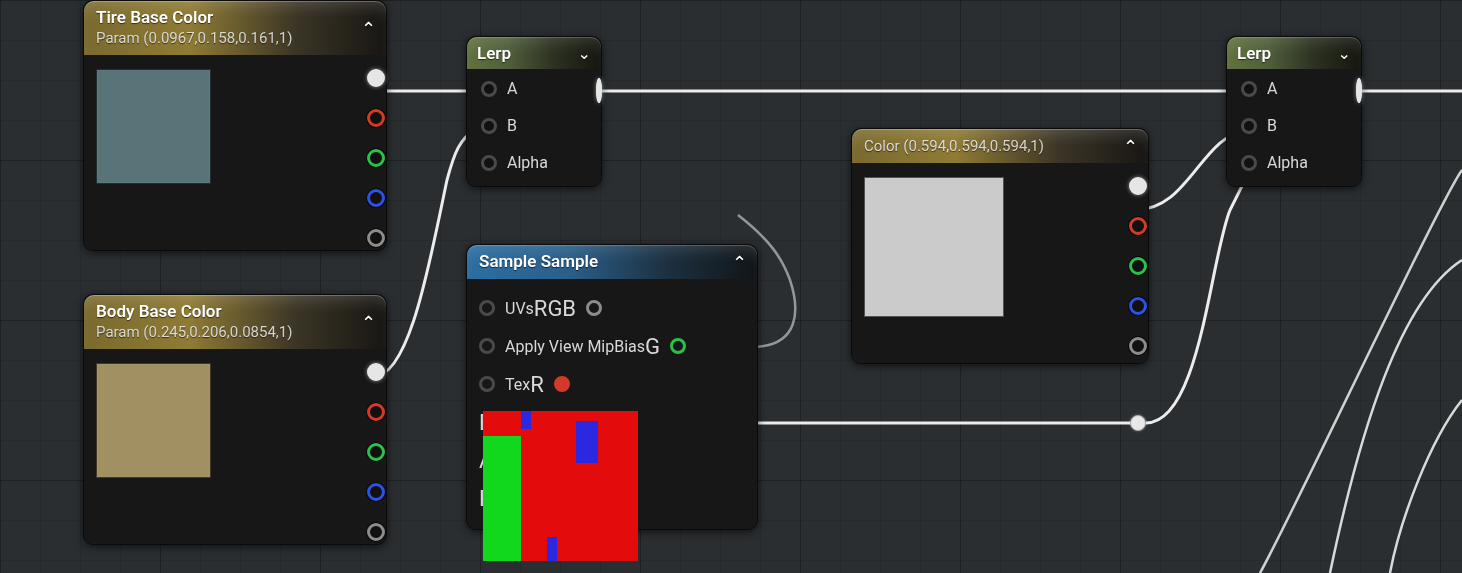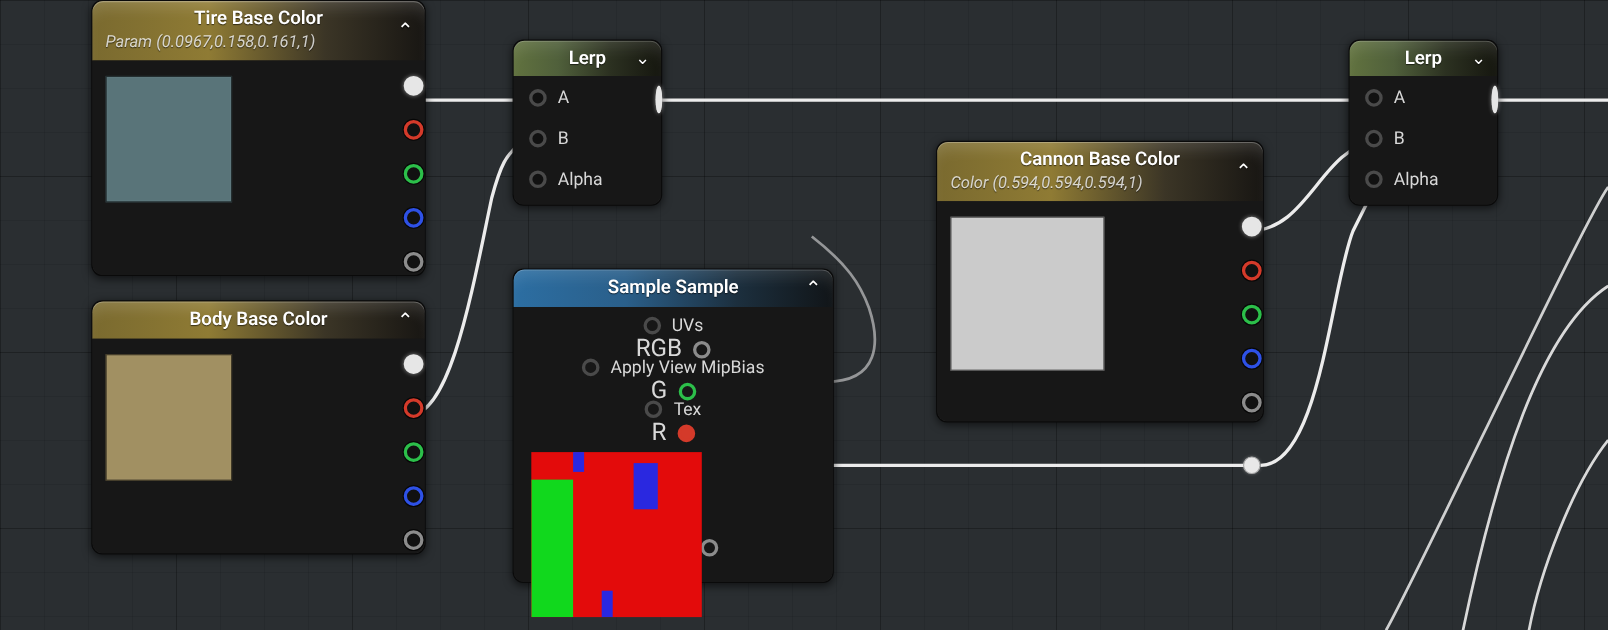--- a/index.html
+++ b/index.html
@@ -36,22 +36,22 @@
     box-shadow: inset 0 1px 0 rgba(255,255,255,0.25), inset 0 12px 14px -6px rgba(255,255,255,0.15);
   }
   .header.green {
     background: linear-gradient(90deg,#61723f 0%,#50603b 30%,#2c3121 65%,#15160f 100%);
     box-shadow: inset 0 1px 0 rgba(255,255,255,0.2), inset 0 12px 14px -6px rgba(255,255,255,0.12);
   }
   .header.blue {
     background: linear-gradient(90deg,#2c6ea2 0%,#2a5f8a 35%,#1c2f3e 70%,#111518 100%);
     box-shadow: inset 0 1px 0 rgba(255,255,255,0.2), inset 0 12px 14px -6px rgba(255,255,255,0.12);
   }
-  .title { font-size: 17px; font-weight: 600; color:#fff;text-align:center; }
-  .subtitle { font-size: 15px; font-style: italic; color: rgba(255,255,255,0.78); margin-top:2px;}
+  .title { font-size: 17px; font-weight: 600; color:#fff; }
+  .subtitle { font-size: 15px; color: rgba(255,255,255,0.78); margin-top:2px;}
   .chev {
     position:absolute; right:10px; top:50%; transform:translateY(-50%);
     color:#fff; font-size:18px; cursor:pointer;
   }
   .body { padding: 8px 10px 10px 10px; position:relative; background:#171717; border-radius:0 0 10px 10px; }
   .swatch {
     width: 115px; height: 115px; border: 1px solid rgba(0,0,0,0.6);
     box-shadow: inset 0 0 0 1px rgba(255,255,255,0.03);
     margin: 6px 0 6px 2px;
   }
@@ -71,21 +71,21 @@
   .pin .dot.green { border-color:#2cbf4a; }
   .pin .dot.blue  { border-color:#2e51e6; }
   .pin .dot.grey  { border-color:#8c8c8c; }
   .pin.right { flex-direction:row-reverse; padding-right:2px;}
   .lerp-body { padding:10px 14px 14px 14px; display:flex; flex-direction:column; gap:18px; }
   .lerp-row { display:flex; align-items:center; gap:10px; position:relative; }
   .lerp-row .dot { width:16px;height:16px;border-radius:50%;border:3px solid #4a4a4a;background:#111;}
   .lerp-out { position:absolute; right:-1px; top:12px; }
   .lerp-out .dot{width:18px;height:18px;border-radius:50%;background:#e6e6e6;border:3px solid #e6e6e6;box-shadow:0 0 4px rgba(255,255,255,.5);}
   .tex-body { padding:10px 12px 12px 12px; }
-  .tex-row { display:flex; justify-content:center; align-items:center; height:38px;flex-direction:column; }
+  .tex-row { display:flex; justify-content:flex-start; align-items:center; height:38px; }
   .tex-in { display:flex; align-items:center; gap:10px; font-size:16px; }
   .tex-out{ display:flex; align-items:center; gap:10px; font-size:22px; flex-direction:row;}
   .tex-out .label{ text-align:right; }
   .tex-thumb { position:relative; width:155px;height:150px; margin-top:4px; margin-left:4px; background:#e30b0b; overflow:hidden;}
   .tex-thumb .g{position:absolute;left:0;bottom:0;width:38px;height:125px;background:#11d81d;}
   .tex-thumb .b1{position:absolute;right:40px;top:10px;width:22px;height:42px;background:#2a28e0;}
   .tex-thumb .b2{position:absolute;left:64px;bottom:0;width:10px;height:24px;background:#2a28e0;}
   .tex-thumb .b3{position:absolute;left:38px;top:0;width:10px;height:18px;background:#2a28e0;}
   .reroute { position:absolute; width:16px;height:16px;border-radius:50%;background:#e8e8e8;border:1px solid #aaa;box-shadow:0 0 3px rgba(255,255,255,.3);}
 </style>
@@ -137,23 +137,24 @@
       <div class="pin right">
           <span class="dot blue"></span>
         </div>
       <div class="pin right">
           <span class="dot grey"></span>
         </div>
     </div>
   </div>
 </div>
 
-<div class="node" style="left:83px; top:273px; width:304px;">
+<div class="node" style="left:83px; top:294px; width:304px;">
   <div class="header gold">
     <div class="title">Body Base Color</div>
+    <div class="subtitle">Param (0.245,0.206,0.0854,1)</div>
     <div class="chev">⌃</div>
   </div>
   <div class="body" style="height:195px;">
     <div class="swatch" style="background:#a19062;" title="#a19062"></div>
     <div class="pins-col right" style="top:12px;">
       <div class="pin right">
           <span class="dot white"></span>
         </div>
       <div class="pin right">
           <span class="dot red"></span>
@@ -166,21 +167,20 @@
         </div>
       <div class="pin right">
           <span class="dot grey"></span>
         </div>
     </div>
   </div>
 </div>
 
 <div class="node" style="left:851px; top:128px; width:298px;">
   <div class="header gold">
-    <div class="title">Cannon Base Color</div>
     <div class="subtitle">Color (0.594,0.594,0.594,1)</div>
     <div class="chev">⌃</div>
   </div>
   <div class="body" style="height:200px;">
     <div class="swatch" style="background:#cbcbcb; width:140px; height:140px;" title="#cbcbcb"></div>
     <div class="pins-col right" style="top:12px;">
       <div class="pin right">
           <span class="dot white"></span>
         </div>
       <div class="pin right">

